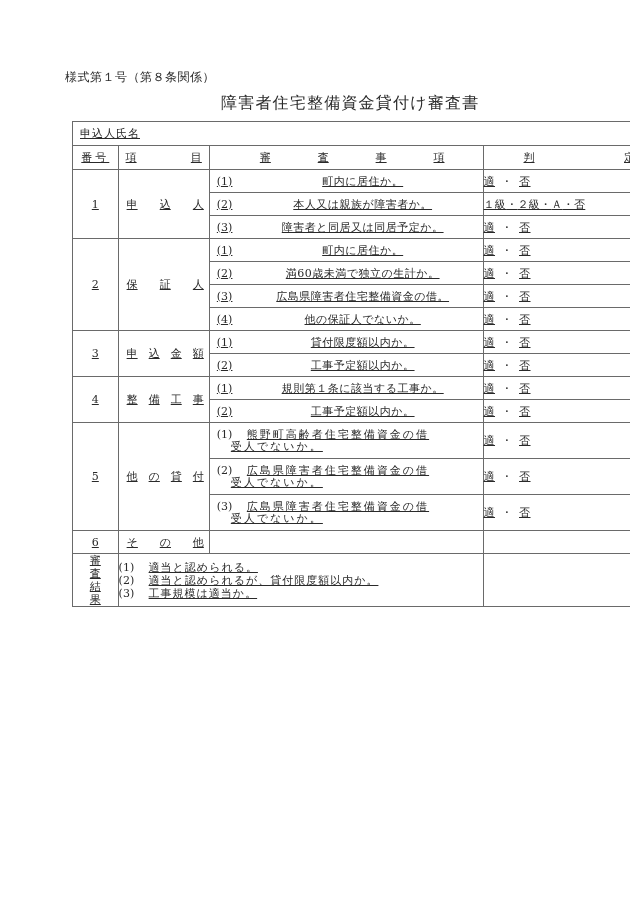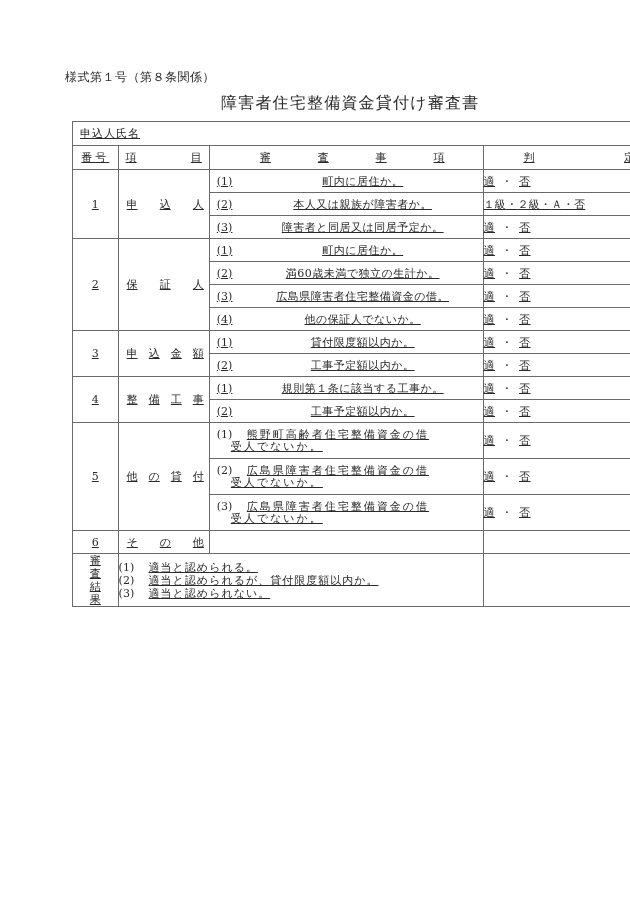--- a/index.html
+++ b/index.html
@@ -321,18 +321,18 @@
   <tr>
     <td class="result-label">
       <div>審</div>
       <div>査</div>
       <div>結</div>
       <div>果</div>
     </td>
     <td colspan="2" class="result-opts">
       <div><span class="q-num">(1)</span><span>適当と認められる。</span></div>
       <div><span class="q-num">(2)</span><span>適当と認められるが、貸付限度額以内か。</span></div>
-      <div><span class="q-num">(3)</span><span>適当と認められない。</span></div>
+      <div><span class="q-num">(3)</span><span>工事規模は適当か。</span></div>
     </td>
     <td></td>
   </tr>
 </tbody>
   </table>
 
 </body></html>

